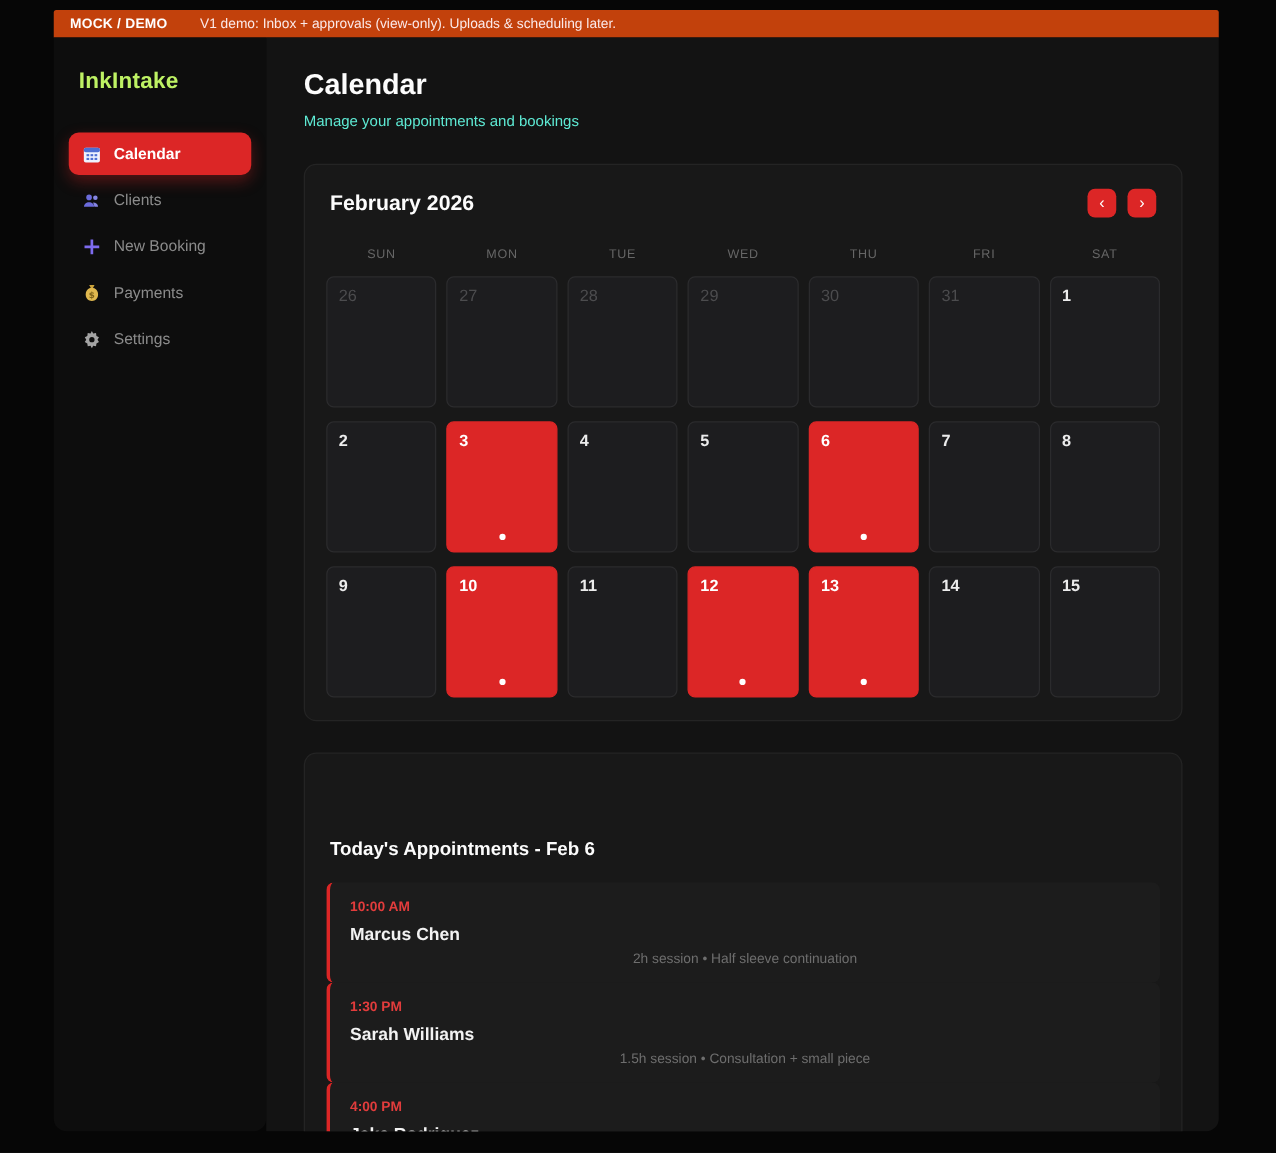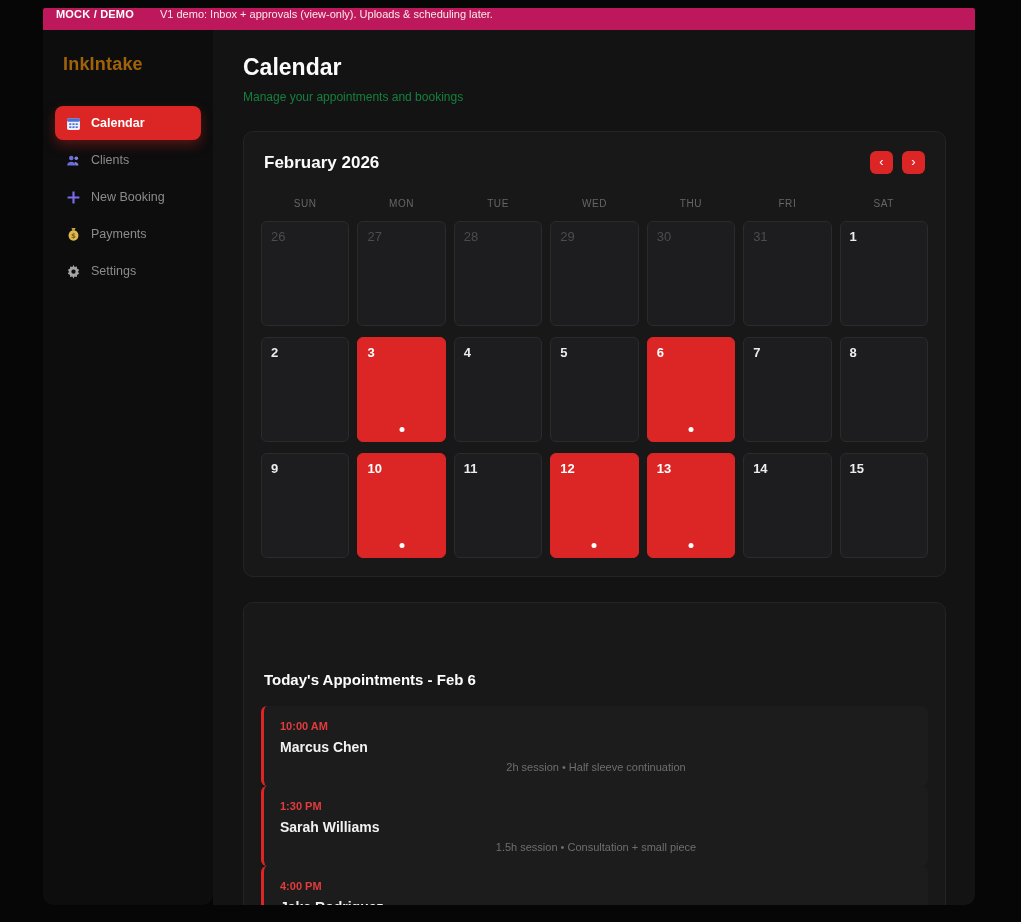--- a/index.html
+++ b/index.html
@@ -12,39 +12,39 @@
     overflow: hidden;
   }
   .app {
     position: absolute;
     left: 43px; top: 8px;
     width: 932px; height: 897px;
     display: flex; flex-direction: column;
   }
   
   .banner {
-    height: 22px; background: #be185d;
-    display: flex; align-items: flex-start;
+    height: 22px; background: #c2410c;
+    display: flex; align-items: center;
     padding: 0 13px; gap: 26px;
     border-radius: 2px 2px 0 0;
     flex: 0 0 auto;
   }
   .banner-badge { font-size: 11px; font-weight: bold; color: #ffffff; letter-spacing: .2px; white-space: nowrap; }
   .banner-msg { font-size: 11px; color: #fbe9e9; white-space: nowrap; }
 
   .body-row { flex: 1; display: flex; min-height: 0; }
 
   
   .sidebar {
     width: 170px; flex: 0 0 170px;
     background: #0d0d0d;
     border-radius: 0 0 10px 10px;
     padding: 24px 12px 0 12px;
   }
-  .logo { color: #a16207; font-size: 18px; font-weight: bold; padding-left: 8px; letter-spacing: .2px; }
+  .logo { color: #bef264; font-size: 18px; font-weight: bold; padding-left: 8px; letter-spacing: .2px; }
   .nav { margin-top: 31px; display: flex; flex-direction: column; gap: 3px; }
   .nav-item {
     display: flex; align-items: center; gap: 10px;
     height: 34px; padding: 0 11px;
     border-radius: 8px;
     color: #8b8b8b; font-size: 12.5px;
     cursor: pointer;
   }
   .nav-item.active {
     background: #dc2626; color: #ffffff; font-weight: bold;
@@ -55,21 +55,21 @@
 
   
   .main {
     flex: 1;
     background: #131313;
     border-radius: 0 0 10px 0;
     padding: 24px 29px 0 30px;
     overflow: hidden;
   }
   .page-title { font-size: 23px; font-weight: bold; color: #fcfcfc; }
-  .page-subtitle { font-size: 12px; color: #15803d; margin-top: 9px; }
+  .page-subtitle { font-size: 12px; color: #5eead4; margin-top: 9px; }
 
   .card {
     background: #181818;
     border: 1px solid #242424;
     border-radius: 10px;
     padding: 19px 17px 18px 17px;
     margin-top: 27px;
   }
 
   

